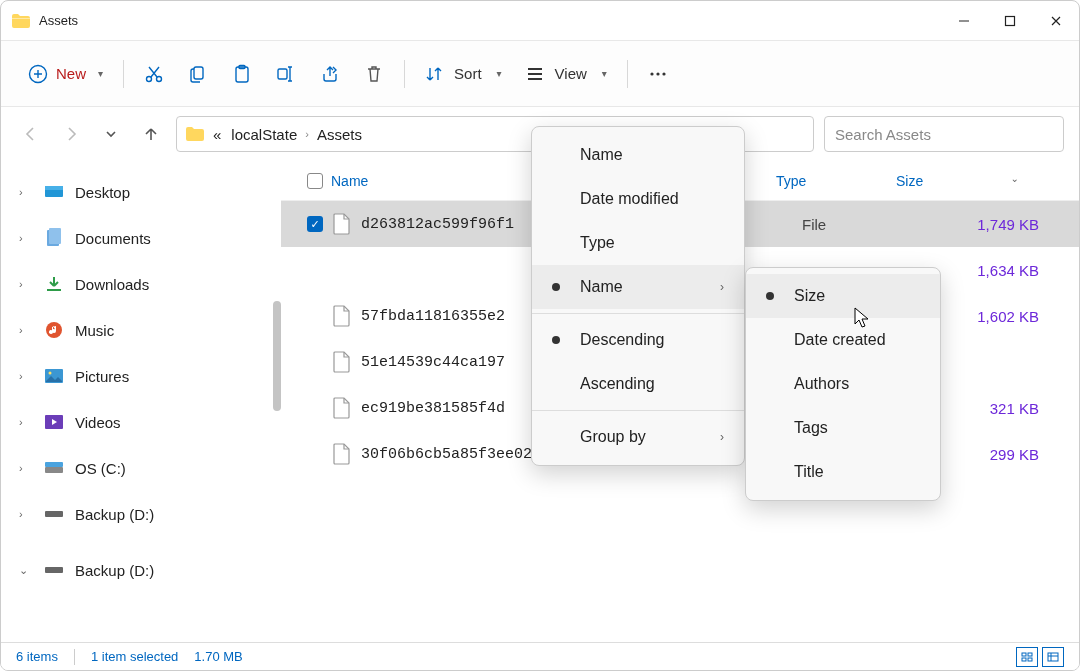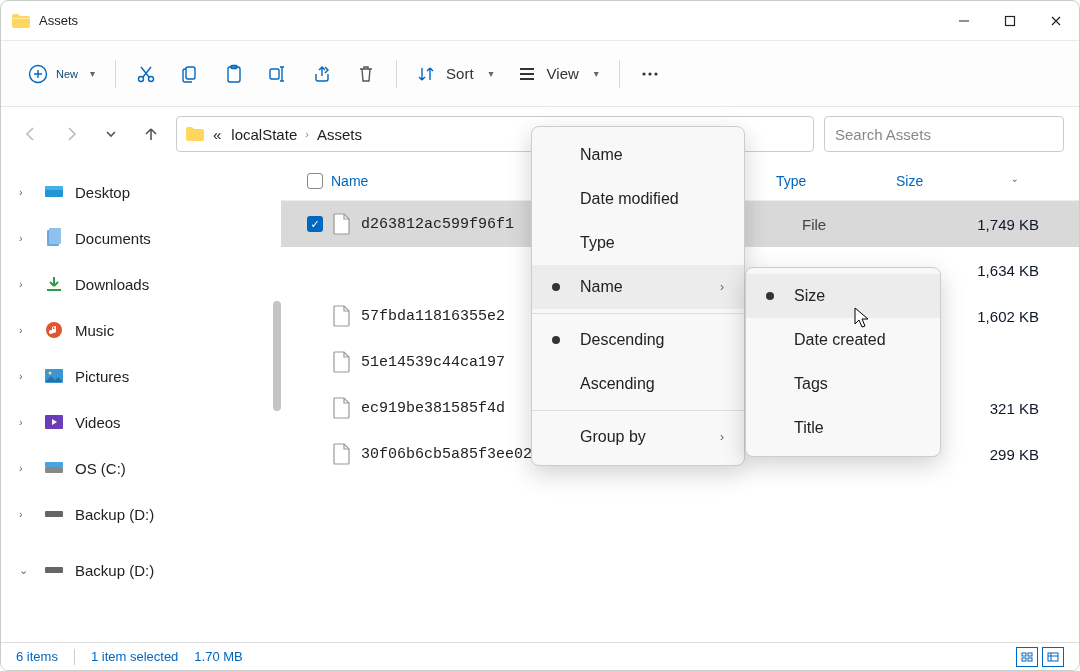--- a/index.html
+++ b/index.html
@@ -11,21 +11,21 @@
 .titlebar .title { font-size: 13px; color: #222; }
 .titlebar .win-controls { margin-left: auto; display: flex; }
 .titlebar .win-btn { width: 46px; height: 40px; display: flex; align-items: center; justify-content: center; color: #222; }
 
 
 .toolbar { height: 66px; display: flex; align-items: center; padding: 0 15px; gap: 0; border-bottom: 1px solid #e8e8e8; background: #fdfdfd; }
 .toolbar .tb-btn { height: 40px; display: flex; align-items: center; justify-content: center; padding: 0 12px; color: #0067c0; font-size: 15px; border-radius: 4px; }
 .toolbar .tb-btn.icon-only { width: 44px; padding: 0; }
 .toolbar .sep { width: 1px; height: 28px; background: #d8d8d8; margin: 0 8px; }
 .toolbar .new-btn { gap: 8px; color: #333; }
-.toolbar .new-btn .label { color: #0c4a6e; font-size: 11px; }
+.toolbar .new-btn .label { color: #b91c1c; font-size: 15px; }
 .toolbar .sort-btn, .toolbar .view-btn { gap: 11px; color: #333; }
 .toolbar .tb-btn span.lbl { color: #333; }
 .chev { font-size: 10px; color: #666; margin-left: 4px; }
 
 
 .navrow { height: 54px; display: flex; align-items: center; padding: 0 15px; gap: 10px; }
 .nav-arrow { width: 30px; height: 30px; display: flex; align-items: center; justify-content: center; color: #555; }
 .nav-arrow.disabled { color: #bbb; }
 .addr { flex: 1; height: 36px; border: 1px solid #ccc; border-radius: 4px; display: flex; align-items: center; padding: 0 8px; gap: 6px; font-size: 15px; color: #222; }
 .addr .crumb { padding: 0 2px; }
@@ -51,21 +51,21 @@
 .cols .sort-ind { position: absolute; right: 60px; top: 0; color: #666; font-size: 10px; }
 .cols .cb { width: 16px; height: 16px; border: 1.5px solid #888; border-radius: 3px; }
 
 .rows { }
 .row { height: 46px; display: flex; align-items: center; font-size: 15px; color: #222; }
 .row.sel { background: #d9d9d9; }
 .row .c-name { width: 305px; padding-left: 26px; display: flex; align-items: center; gap: 10px; overflow: hidden; white-space: nowrap; }
 .row .c-name .txt { overflow: hidden; text-overflow: ellipsis; font-family: Liberation Mono, monospace; }
 .row .c-date { width: 180px; color: #444; white-space: nowrap; overflow: hidden; }
 .row .c-type { width: 120px; color: #444; margin-left: 36px; }
-.row .c-size { flex: 1; text-align: right; padding-right: 40px; color: #0f172a; }
+.row .c-size { flex: 1; text-align: right; padding-right: 40px; color: #6d28d9; }
 .row .cb { width: 16px; height: 16px; border-radius: 3px; flex-shrink: 0; }
 .row.sel .cb { background: #0067c0; display: flex; align-items: center; justify-content: center; color: #fff; font-size: 11px; }
 .row:not(.sel) .cb { visibility: hidden; border: 1.5px solid #888; }
 .file-ic { width: 18px; height: 22px; flex-shrink: 0; }
 
 
 .status { position: absolute; bottom: 0; left: 0; right: 0; height: 28px; border-top: 1px solid #ddd; display: flex; align-items: center; padding: 0 15px; font-size: 13px; color: #0067c0; gap: 16px; background: #fff; }
 .status .ssep { width: 1px; height: 16px; background: #ccc; }
 .status .views { margin-left: auto; display: flex; gap: 4px; }
 .status .vbtn { width: 22px; height: 20px; border: 1px solid #0067c0; display: flex; align-items: center; justify-content: center; font-size: 11px; }
@@ -461,20 +461,23 @@
 
 <div class="menu menu2">
   <div class="mi hover">
       <span class="bullet"></span>
       <span>Size</span>
     </div>
   <div class="mi">
       <span>Date created</span>
     </div>
   <div class="mi">
+      <span>Authors</span>
+    </div>
+  <div class="mi">
       <span>Tags</span>
     </div>
   <div class="mi">
       <span>Title</span>
     </div>
 </div>
 
 <svg class="cursor" width="18" height="22" viewBox="0 0 18 22">
     <path d="M1 1l0 16 4-4 3 7 3-1-3-7 6 0z" fill="#fff" stroke="#000" stroke-width="1"></path>
   </svg>

